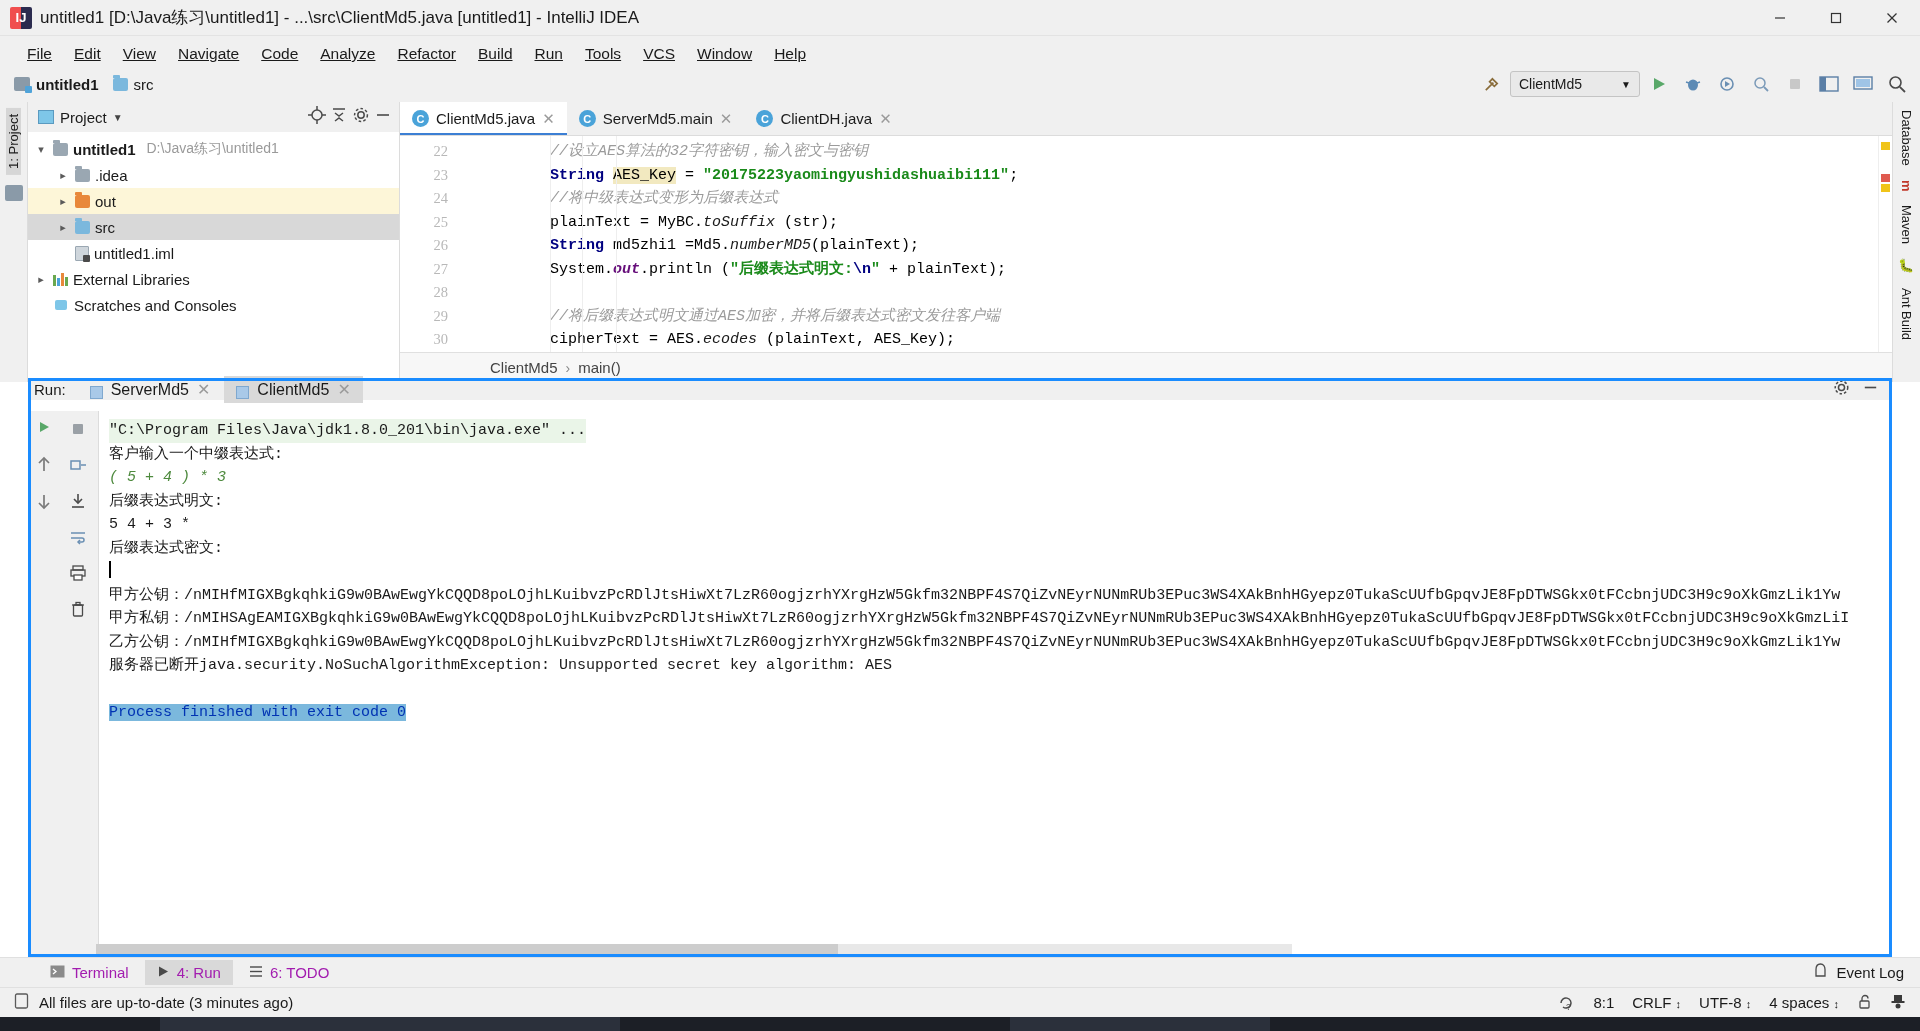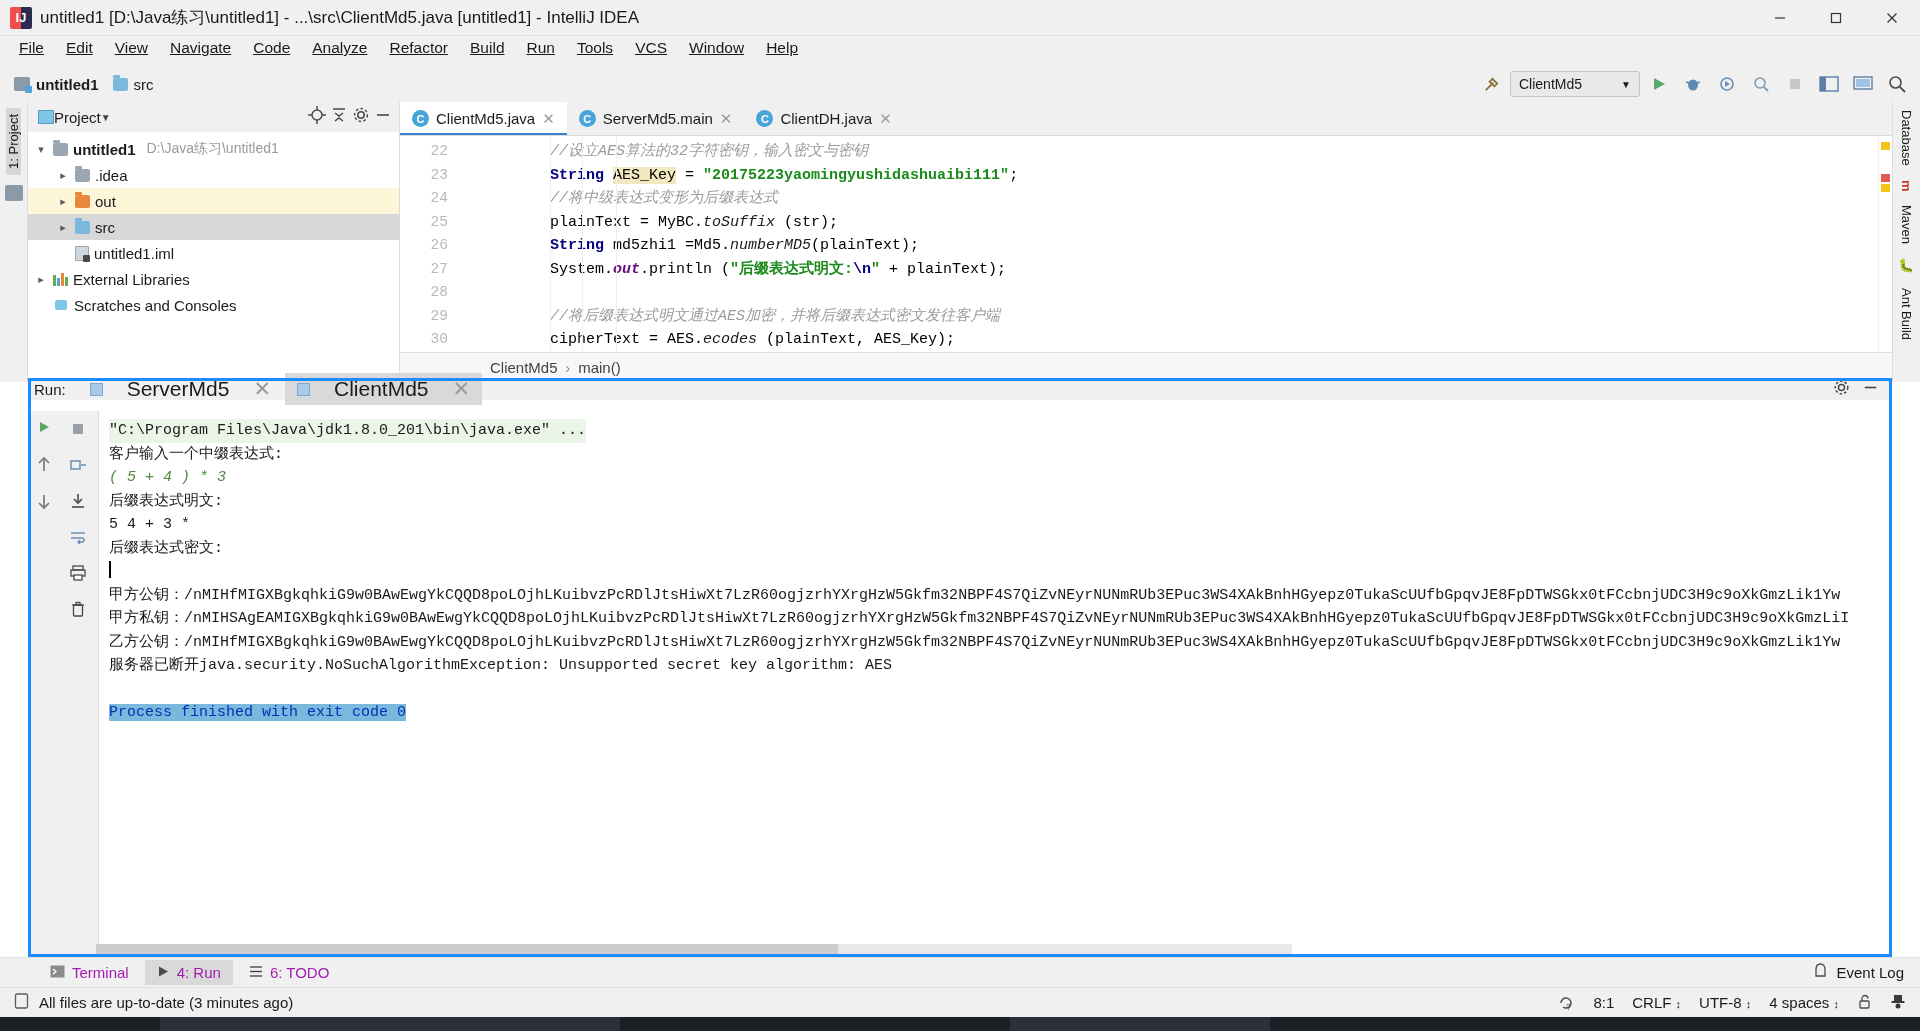--- a/index.html
+++ b/index.html
@@ -21,21 +21,21 @@
   }
   .title-icon .sq1 { position:absolute; left:0; top:0; width:11px; height:22px; background:#f04e4e; border-radius:2px 0 0 2px;}
   .title-icon .sq2 { position:absolute; right:0; top:0; width:11px; height:22px; background:#2b2b4f; border-radius:0 2px 2px 0;}
   .title-icon .lbl { position:absolute; inset:0; color:#fff; font-size:13px; font-weight:bold; text-align:center; line-height:22px; }
   .title-text { font-size: 17px; color: #1a1a1a; }
   .win-controls { margin-left: auto; display: flex; height: 36px; }
   .win-btn { width: 56px; height: 36px; display:flex; align-items:center; justify-content:center; color:#333; }
   .win-btn svg { display:block; }
 
   
-  .menubar { height: 30px; background: #f0f0f0; display: flex; align-items: flex-start; padding-left: 8px; }
+  .menubar { height: 30px; background: #f0f0f0; display: flex; align-items: flex-end; padding-left: 16px; }
   .menu-item { font-size: 15.5px; color: #1a1a1a; padding: 3px 11px; }
   .menu-item u { text-decoration: underline; }
 
   
   .navbar { height: 36px; background: #f0f0f0; display:flex; align-items:center; padding-left: 10px; gap:6px; position:relative;}
   .crumb { display:flex; align-items:center; gap:6px; font-size:15px; color:#1a1a1a; padding: 2px 4px;}
   .crumb.bold { font-weight: bold; }
   .ico-folder { width:15px; height:13px; background:#8a9aa8; border-radius:2px; position:relative; display:inline-block;}
   .ico-folder.blue { background:#7bb8dd; }
   .ico-folder:before { content:''; position:absolute; left:0; top:-3px; width:7px; height:3px; background:inherit; border-radius:1px 1px 0 0;}
@@ -58,21 +58,21 @@
     display:flex; flex-direction:column; align-items:center; padding-top:6px;
   }
   .rail-vert {
     writing-mode: vertical-rl; transform: rotate(180deg);
     font-size: 13px; color:#1a1a1a; padding: 6px 0; white-space:nowrap;
   }
   .rail-vert.active { background:#d6d6d6; }
   .rail-icon { width:18px; height:16px; background:#8a9aa8; border-radius:2px; margin-top:10px; }
 
   .project-panel { width: 372px; background:#fff; border-right:1px solid #dcdcdc; display:flex; flex-direction:column;}
-  .pp-header { height:30px; display:flex; align-items:center; padding: 0 6px 0 10px; gap:0; background:#f0f0f0;}
+  .pp-header { height:30px; display:flex; align-items:center; padding: 0 6px 0 10px; gap:6px; background:#f0f0f0;}
   .pp-title { font-size:15px; color:#1a1a1a; }
   .pp-header .sp { margin-left:auto; display:flex; gap:2px; align-items:center;}
   .pp-tree { padding-top: 4px; font-size:15px; color:#1a1a1a; }
   .tr { display:flex; align-items:center; height:26px; padding-left: 6px; gap:5px; white-space:nowrap;}
   .tr.hl-yellow { background:#fdf6d8; }
   .tr.hl-grey { background:#d8d8d8; }
   .arrow { width:14px; text-align:center; color:#5a5a5a; font-size:11px; flex:0 0 14px;}
   .tr .name.bold { font-weight: bold; }
   .tr .path { color:#9a9a9a; margin-left:6px; font-size:14px; }
   .ico-sq { width:15px; height:13px; border-radius:2px; position:relative; flex:0 0 15px;}
@@ -88,21 +88,21 @@
   
   .editor-area { flex:1; display:flex; flex-direction:column; background:#fff; position:relative; min-width:0;}
   .tabs { height:34px; background:#f0f0f0; display:flex; align-items:stretch; border-bottom:1px solid #dcdcdc; }
   .tab { display:flex; align-items:center; gap:7px; padding: 0 12px; font-size:15px; color:#1a1a1a; background:#f0f0f0; position:relative;}
   .tab.active { background:#fff; }
   .tab.active:after { content:''; position:absolute; left:0; right:0; bottom:0; height:2px; background:#3c7fd4; }
   .tab .cls { color:#9a9a9a; font-size:15px; }
   .ico-java { width:17px; height:17px; border-radius:50%; background:#4aa3d9; color:#fff; font-size:11px; display:flex; align-items:center; justify-content:center; font-weight:bold;}
   .code-wrap { flex:1; display:flex; position:relative; overflow:hidden; }
   .gutter { width:60px; background:#fff; text-align:right; padding-right:12px; padding-top:4px; color:#b8b8b8; font-family:"Liberation Mono", monospace; font-size:14.5px;}
-  .gutter div { height:23.5px; line-height:23.5px; }
+  .gutter div { height:23.5px; line-height:23.5px;font-family:Liberation Serif, serif; }
   .code { flex:1; padding-top:4px; font-family:"Liberation Mono", monospace; font-size:15px; position:relative; overflow:hidden;}
   .code .ln { height:23.5px; line-height:23.5px; white-space:pre; padding-left: 90px;}
   .cmt { color:#9b9b9b; font-style:italic;text-align:right; }
   .kw  { color:#000080; font-weight:bold;}
   .str { color:#1a8a1a; font-weight:bold;}
   .fld { color:#660e7a; font-style:italic; font-weight:bold;}
   .mth { color:#1a1a1a; font-style:italic;}
   .hlword { background:#f2e9c0; }
   .esc { color:#000080; font-weight:bold;}
   .strcn { color:#1a8a1a; font-weight:bold;}
@@ -115,21 +115,21 @@
   .mark-red { position:absolute; right:2px; width:9px; height:8px; background:#e05a4f;}
 
   .right-rail { width:28px; background:#f0f0f0; border-left:1px solid #dcdcdc; display:flex; flex-direction:column; align-items:center; gap:14px; padding-top:8px;}
   .rr-vert { writing-mode: vertical-rl; font-size:13px; color:#1a1a1a; white-space:nowrap;}
 
   
   .run-panel { position:absolute; left:28px; right:28px; top:378px; bottom:74px; background:#fff; }
   .run-outline { position:absolute; inset:0; border:3px solid #1a8cff; pointer-events:none; z-index:5;}
   .run-header { height:22px; display:flex; align-items:center; background:#f0f0f0; padding-left:6px; gap:2px;}
   .run-label { font-size:15px; color:#1a1a1a; padding-right:10px;}
-  .rtab { display:flex; align-items:center; gap:24px; font-size:21px; color:#1a1a1a; padding: 4px 12px;}
+  .rtab { display:flex; align-items:flex-end; gap:8px; font-size:16px; color:#1a1a1a; padding: 4px 12px;}
   .rtab.active { background:#d9d9d9; }
   .rtab .sqi { width:13px; height:13px; background:#a9c9e8; border:1px solid #7fa8cf; }
   .rtab .cls { color:#9a9a9a; }
   .run-header-right { margin-left:auto; display:flex; gap:10px; padding-right:12px; align-items:center;}
 
   .run-body { position:absolute; left:3px; right:3px; top:33px; bottom:3px; display:flex; }
   .run-gutter-left { width:26px; background:#f0f0f0; display:flex; flex-direction:column; align-items:center; padding-top:8px; gap:16px;}
   .run-toolbar { width:42px; background:#f0f0f0; display:flex; flex-direction:column; align-items:center; padding-top:6px; gap:12px; border-right:1px solid #dcdcdc;}
   .rtb { width:26px; height:24px; display:flex; align-items:center; justify-content:center;}
   .console { flex:1; position:relative; background:#fff; overflow:hidden; font-family:"Liberation Mono", monospace; font-size:15px; padding: 8px 0 0 10px;}

